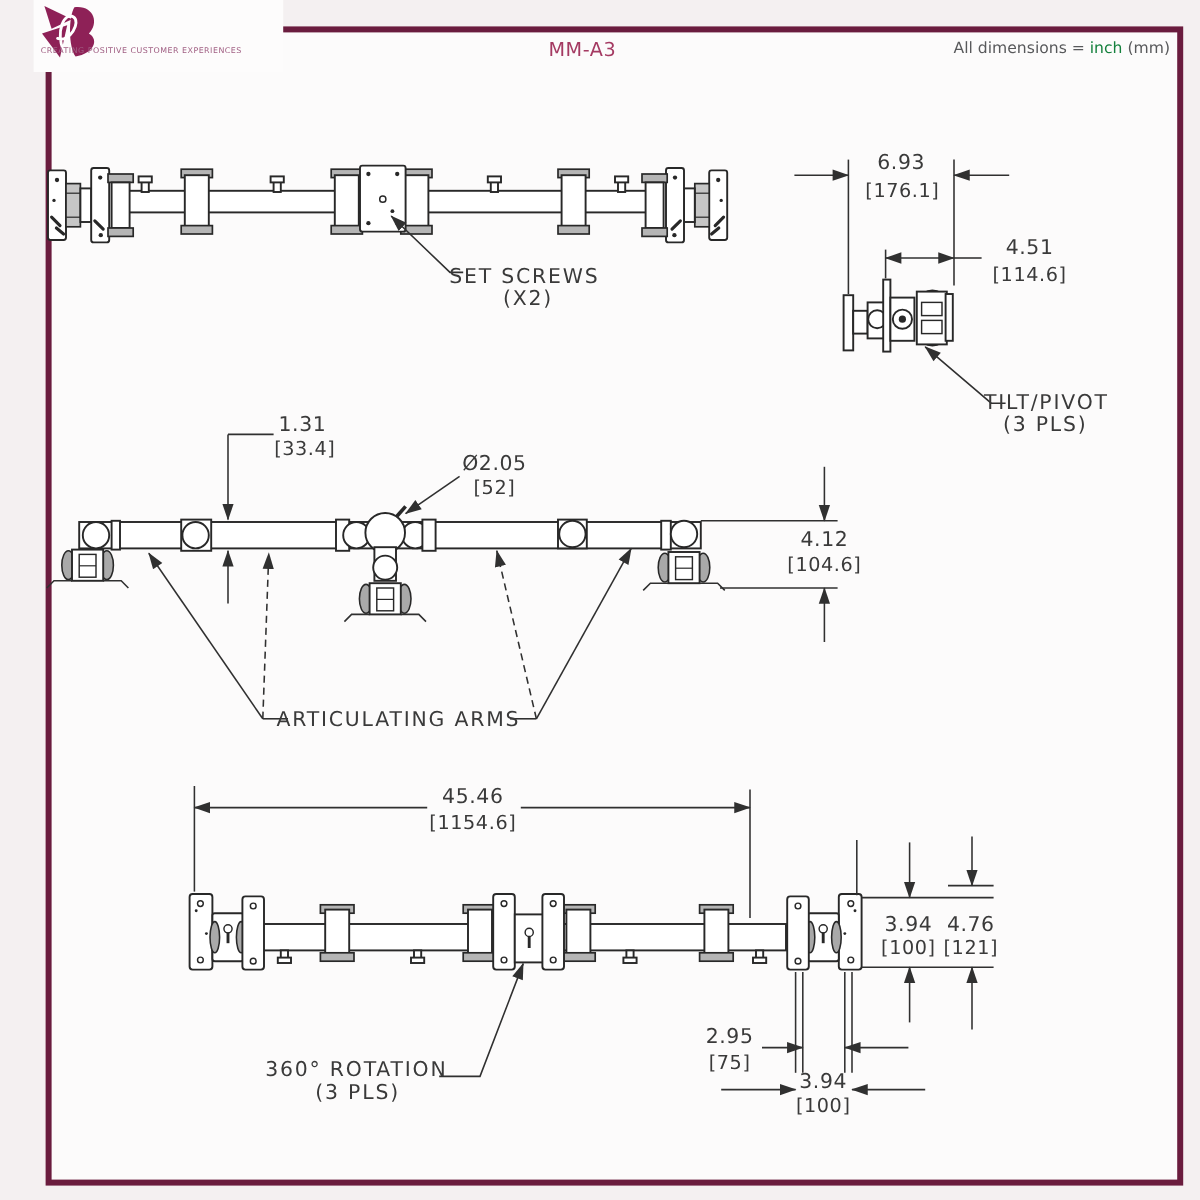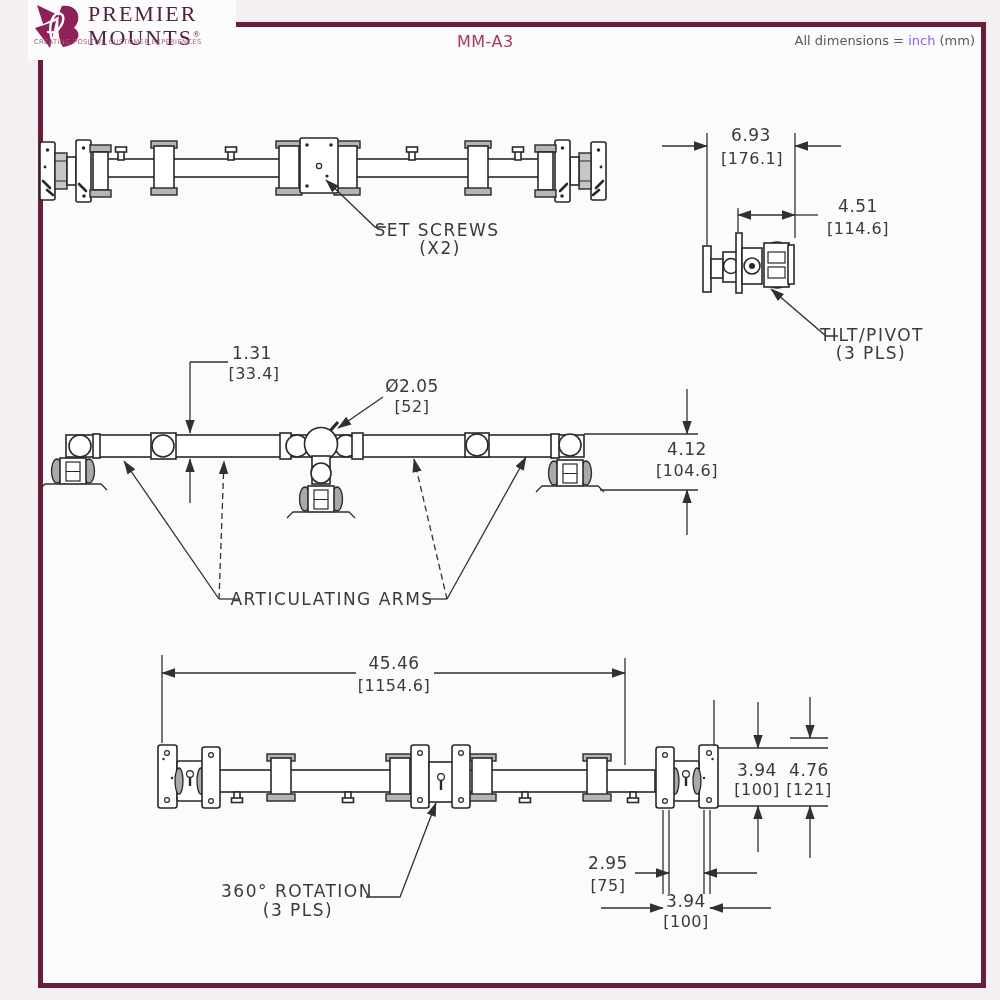--- a/index.html
+++ b/index.html
@@ -6,21 +6,21 @@
   body{width:1000px;height:1000px;position:relative;background:#f4f0f1;font-family:"DejaVu Sans",sans-serif;overflow:hidden;}
   .frame{position:absolute;left:38px;top:22px;width:948px;height:966px;box-sizing:border-box;border:5px solid #6a1c3e;background:#fcfbfb;z-index:1;}
   .logo{position:absolute;left:28px;top:0;width:208px;height:60px;background:#fdfcfc;z-index:3;}
   .logo-mark{position:absolute;left:5px;top:3px;}
   .logo-text{position:absolute;left:60px;top:4px;}
   .brand{font-family:"Liberation Serif",serif;color:#512044;font-size:22px;line-height:20px;letter-spacing:2px;white-space:nowrap;}
   .brand sup{font-size:9px;letter-spacing:0;}
   .tagline{position:absolute;left:6px;top:38px;width:200px;font-size:6.6px;letter-spacing:.4px;color:#a05f83;white-space:nowrap;}
   .model{position:absolute;left:457px;top:32px;font-size:16px;letter-spacing:.5px;color:#a43a62;z-index:3;text-align:right;}
   .units{position:absolute;right:25px;top:33px;font-size:13px;color:#58595b;z-index:3;white-space:nowrap;}
-  .units .unit-hl{color:#8b5cf6;}
+  .units .unit-hl{color:#15803d;}
   svg.sheet{position:absolute;left:0;top:0;z-index:2;}
   .ol{fill:#ffffff;stroke:#282828;stroke-width:1.6;}
   .olT{fill:none;stroke:#282828;stroke-width:1.2;}
   .cap{fill:#b5b5b5;stroke:#282828;stroke-width:1.4;}
   .cyl{fill:#c6c6c6;stroke:#282828;stroke-width:1.4;}
   .cyl2{fill:#a9a9a9;stroke:#282828;stroke-width:1.3;}
   .hole{fill:#282828;}
   .holeO{fill:#ffffff;stroke:#282828;stroke-width:1.2;}
   .slot{stroke:#282828;stroke-width:2.6;stroke-linecap:round;fill:none;}
   .thin{stroke:#282828;stroke-width:1;fill:none;}
@@ -35,24 +35,20 @@
 
 <div class="frame"></div>
 
 <div class="logo">
   <svg class="logo-mark" width="52" height="46" viewBox="0 0 52 46">
     <path d="M4,2 L27,13 L10,21 Z" fill="#8e2157"></path>
     <path d="M2,25 L23,18 L17,45 Z" fill="#8e2157"></path>
     <path d="M29,3 C45,1 50,16 41,25 C50,30 45,42 30,44 C24,36 24,11 29,3 Z" fill="#8e2157"></path>
     <path d="M20,40 C13,22 21,7 28,11 C35,15 25,33 15,29" stroke="#ffffff" stroke-width="2.4" fill="none" stroke-linecap="round"></path>
   </svg>
-  <div class="logo-text">
-    <div class="brand"><span>PREMIER</span></div>
-    <div class="brand"><span>MOUNTS</span><sup>®</sup></div>
-  </div>
   <div class="tagline">CREATING POSITIVE CUSTOMER EXPERIENCES</div>
 </div>
 
 <div class="model">MM-A3</div>
 
 <div class="units">
   <span>All dimensions = </span><span class="unit-hl">inch</span><span> (mm)</span>
 </div>
 
 <svg class="sheet" width="1000" height="1000" viewBox="0 0 1000 1000">

